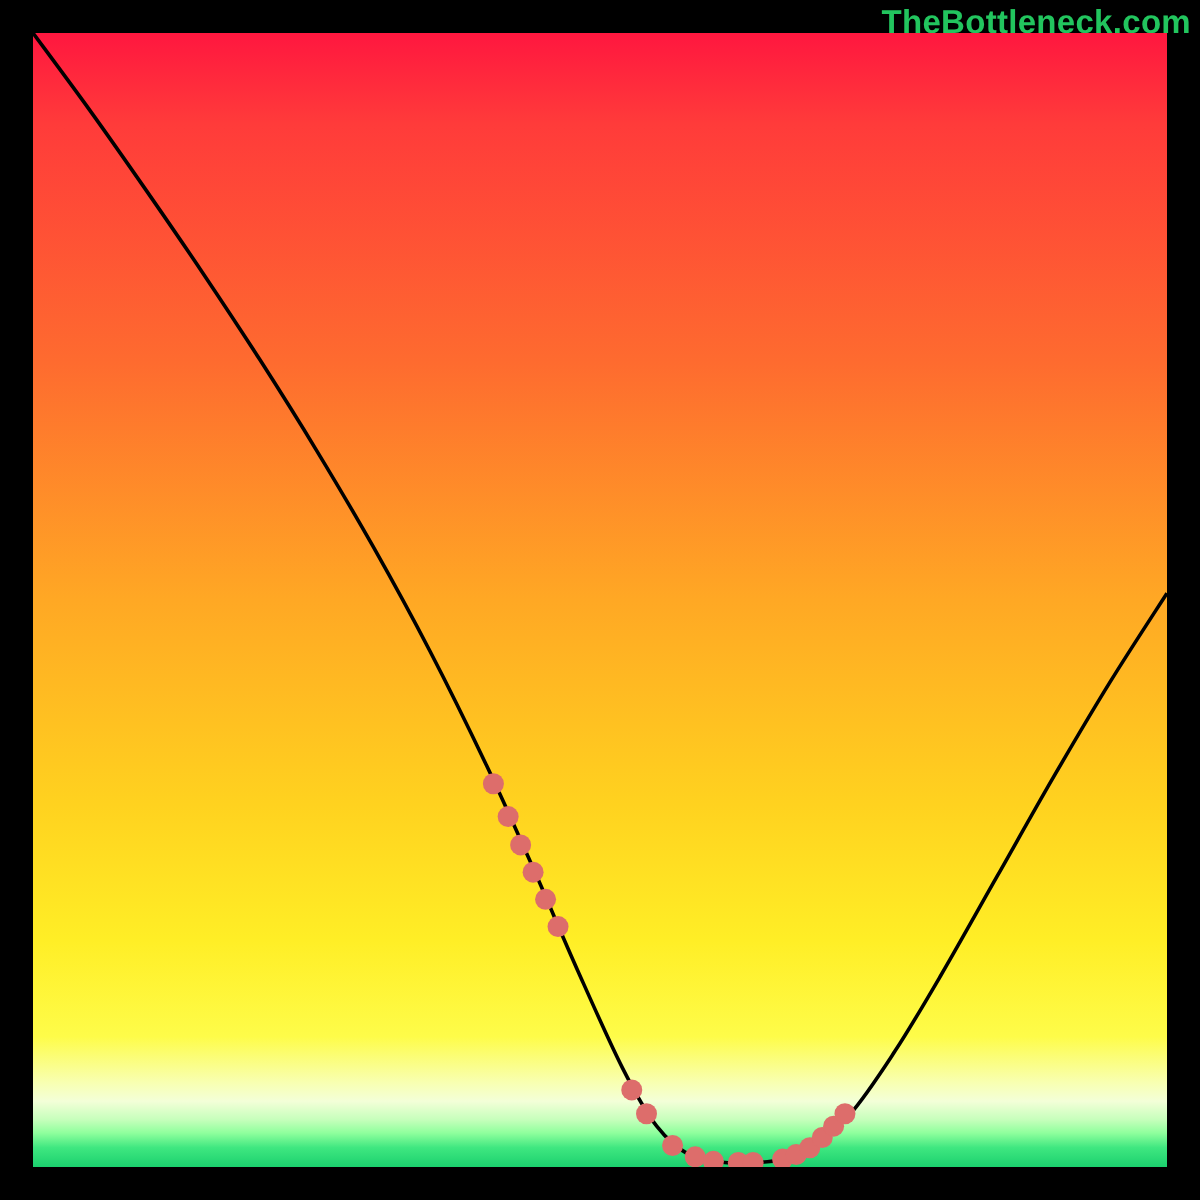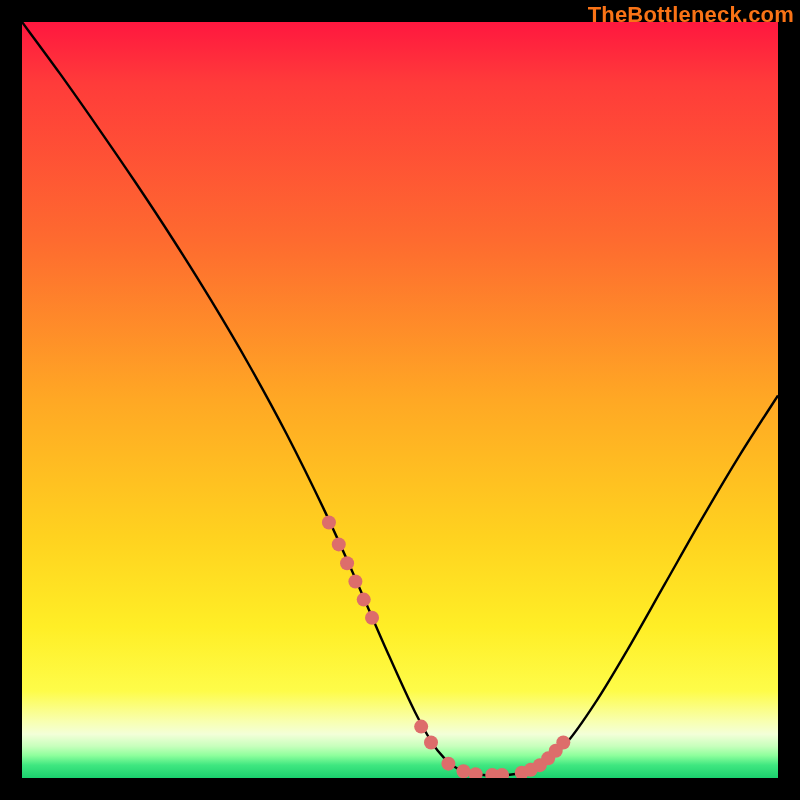--- a/index.html
+++ b/index.html
@@ -10,21 +10,21 @@
     height: 800px;
     background: #000;
   }
   .watermark {
     position: absolute;
     top: 2px;
     right: 6px;
     font-family: Arial, Helvetica, sans-serif;
     font-size: 22px;
     font-weight: 600;
-    color: #f97316;
+    color: #22c55e;
     letter-spacing: 0.2px;
   }
   .plot {
     position: absolute;
     
     left: 22px;
     top: 22px;
     width: 756px;   
     height: 756px;
     overflow: hidden;

